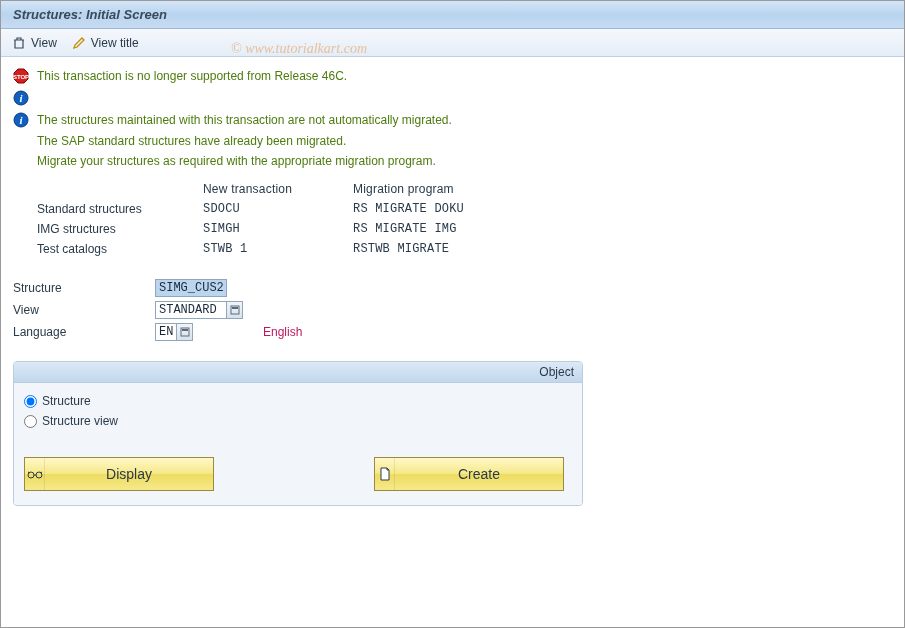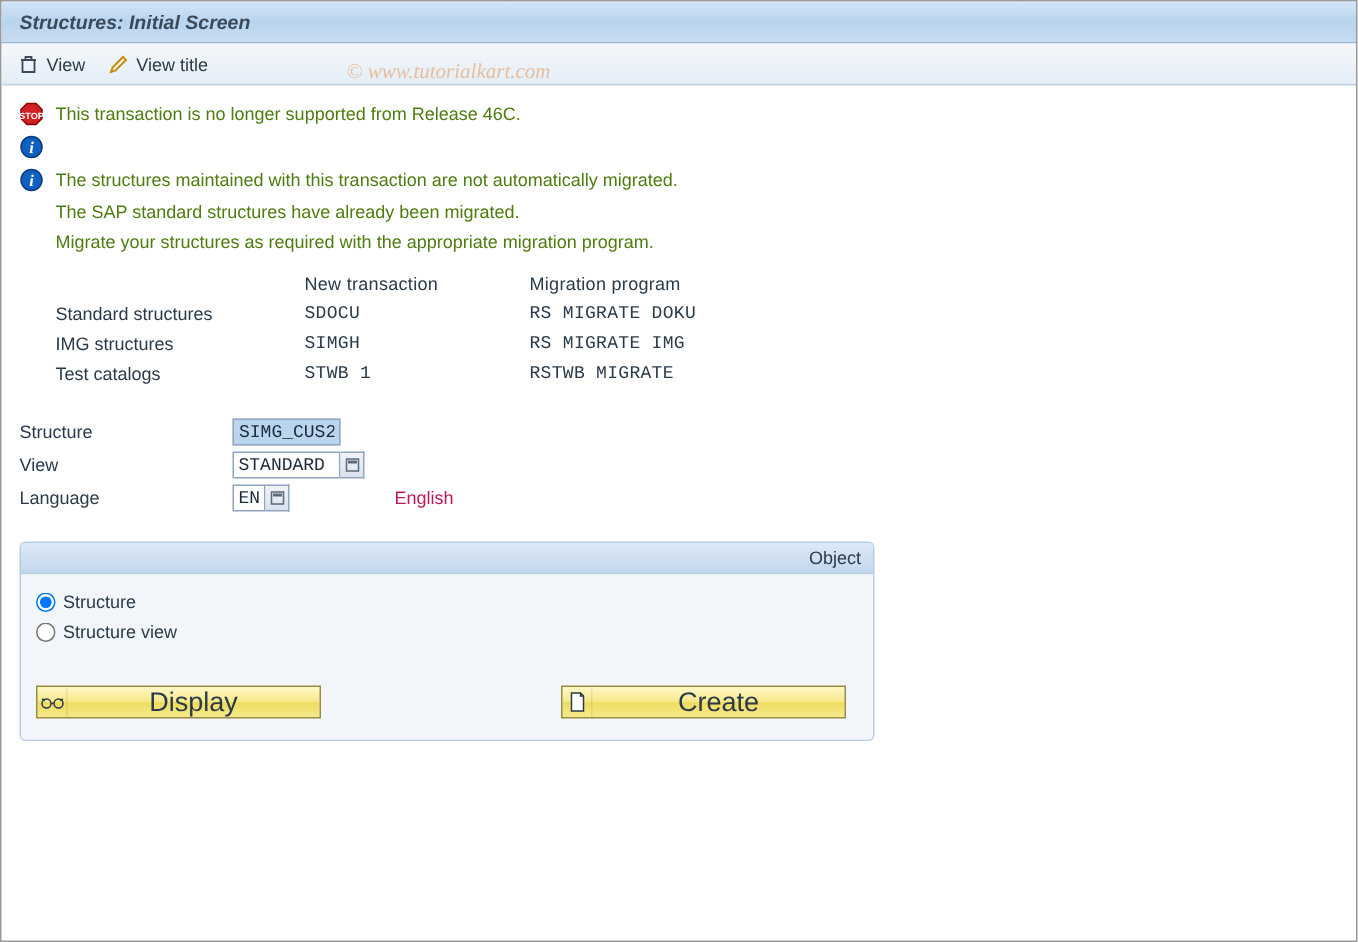--- a/index.html
+++ b/index.html
@@ -128,25 +128,25 @@
     .radio-row input { margin:0; }
     .btn-row {
       display: flex;
       gap: 160px;
       margin-top: 26px;
     }
     .sap-btn {
       display: flex;
       align-items: center;
       width: 190px;
-      height: 22px;
+      height: 34px;
       border: 1px solid #9a8a40;
       background: linear-gradient(to bottom, #fff8c8 0%, #f6e98a 48%, #eedc60 52%, #f6e98a 100%);
       cursor: pointer;
-      font-size: 18px;
+      font-size: 14px;
       color: #2a3a4a;
       position: relative;
     }
     .sap-btn .btn-icon {
       width: 20px;
       display:flex;
       align-items:center;
       justify-content:center;
       height:100%;
       border-right: 1px solid rgba(0,0,0,0.08);

